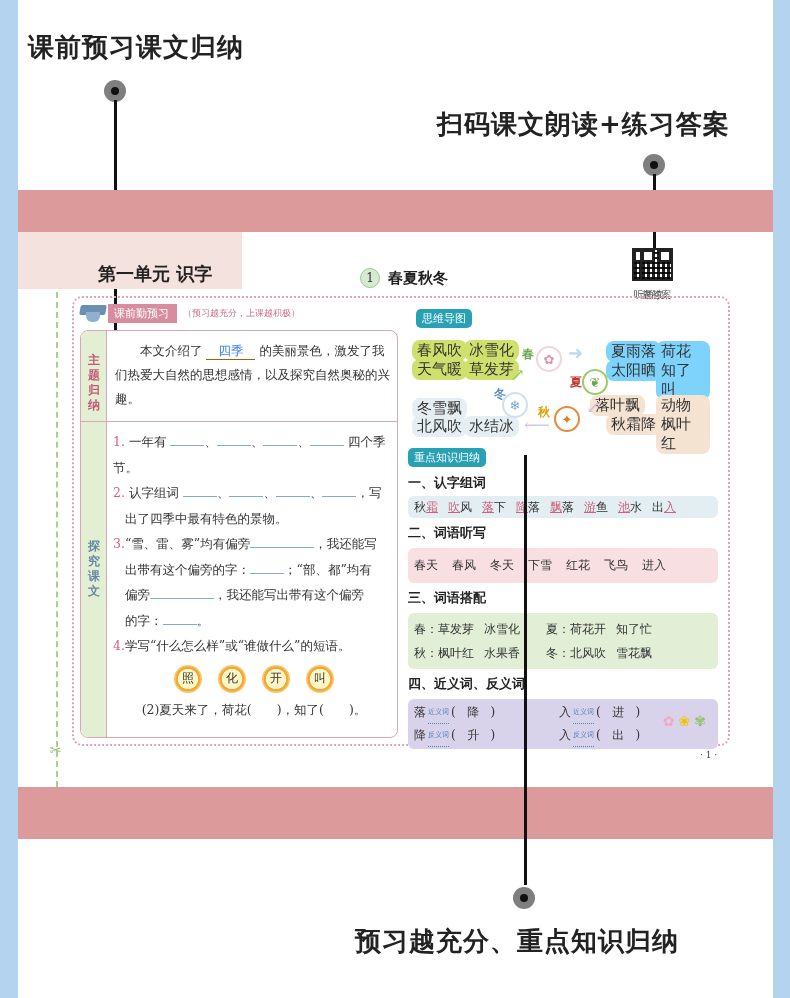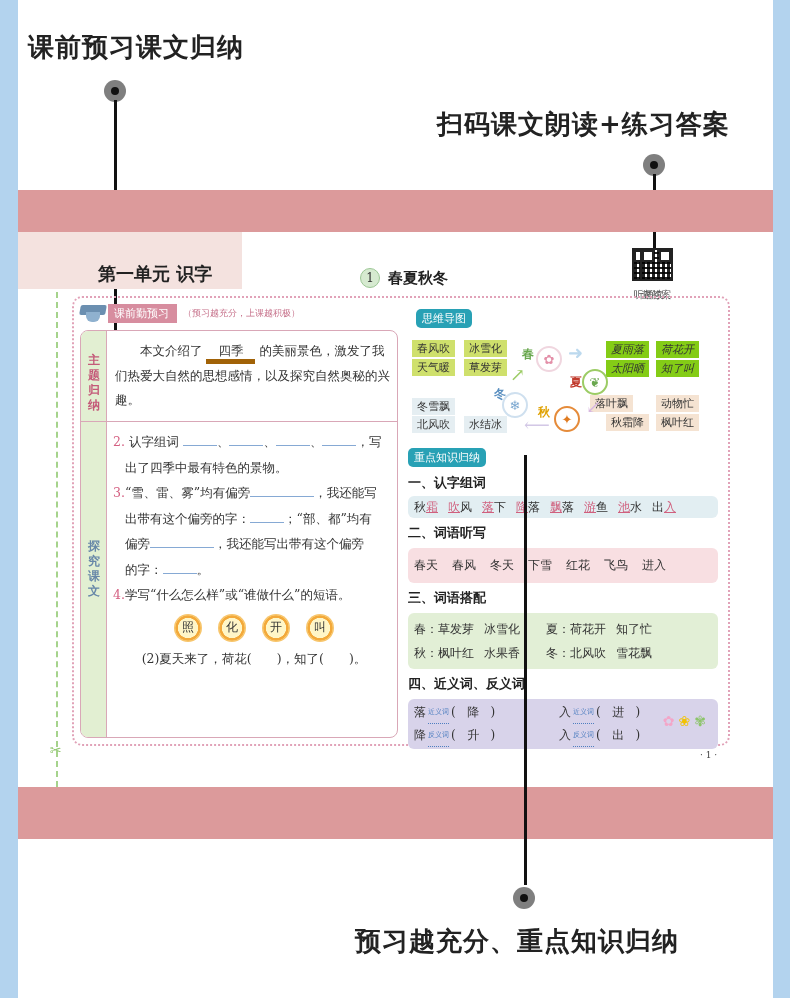--- a/index.html
+++ b/index.html
@@ -51,40 +51,40 @@
   .pre-tag { background: #d78d9f; color: #fff; font-size: 11px; padding: 2px 8px 2px 6px; font-family: "DejaVu Serif", serif; }
   .pre-note { font-size: 9px; color: #c7738c; margin-left: 6px; font-family: "DejaVu Serif", serif; }
 
   .left-box { position: absolute; left: 80px; top: 330px; width: 318px; height: 408px; border: 1.5px solid #d9a7b7; border-radius: 8px; overflow: hidden; }
   .left-side { position: absolute; left: 0; top: 0; width: 26px; height: 100%; background: #e2efd2; border-right: 1px solid #d9a7b7; }
   .side-label { position: absolute; left: 0; width: 26px; text-align: center; font-size: 12px; line-height: 15px; color: #c45a79; font-weight: bold; }
   .side-label-1 { top: 22px; }
   .side-label-2 { top: 208px; color: #6787a8; }
   .sec-divider { position: absolute; left: 0; right: 0; top: 90px; border-top: 1.5px solid #d9a7b7; }
   .summary { position: absolute; left: 34px; top: 8px; width: 278px; font-family: "DejaVu Serif", serif; font-size: 12.5px; line-height: 24px; color: #333; text-indent: 2em; }
-  .fill { display: inline-block; color: #404040; border-bottom: 5px solid #a16207; padding: 0 12px; text-indent: 0; line-height: 16px; }
+  .fill { display: inline-block; color: #3b82f6; border-bottom: 1px solid #a16207; padding: 0 12px; text-indent: 0; line-height: 16px; }
 
   .explore { position: absolute; left: 32px; top: 98px; width: 282px; font-family: "DejaVu Serif", serif; font-size: 12.5px; color: #333; }
   .explore p { line-height: 25.5px; }
   .qnum { color: #d45f81; }
   .blank { display: inline-block; border-bottom: 1px solid #86a9d4; width: 34px; height: 12px; }
   .blank-xw { width: 64px; }
   .indent { padding-left: 12px; }
   .flowers { display: flex; justify-content: center; gap: 16px; margin: 6px 0 4px; }
   .flower { width: 28px; height: 28px; border-radius: 50%; background: radial-gradient(circle, #fff6c7 0 50%, #f3a93a 52% 62%, #f7c56b 64%); display: flex; align-items: center; justify-content: center; font-size: 12px; color: #333; }
   .sentence { text-align: center; line-height: 25px; }
 
   .badge { position: absolute; background: #28a1b5; color: #fff; font-size: 11px; padding: 2px 6px; border-radius: 5px; font-family: "DejaVu Serif", serif; }
   .badge-map { left: 408px; top: 309px; margin-left: 8px; }
   .badge-key { left: 408px; top: 448px; }
 
   .map { position: absolute; left: 408px; top: 336px; width: 302px; height: 100px; font-family: "DejaVu Serif", serif; }
-  .chip { position: absolute; font-size: 11px; padding: 1px 5px; border-radius: 0; color: #333; }
+  .chip { position: absolute; font-size: 15px; padding: 1px 5px; border-radius: 8px; color: #333; }
   .chip-spring { background: #cfe06c; }
-  .chip-summer { background: #84cc16; font-style: italic; }
+  .chip-summer { background: #7dd3fc; }
   .chip-autumn { background: #f5e3d2; }
   .chip-winter { background: #e5eef2; }
   .season-icon { position: absolute; width: 26px; height: 26px; border-radius: 50%; border: 2px solid; display: flex; align-items: center; justify-content: center; font-size: 13px; background: #fff; }
   .season-label { position: absolute; font-size: 12px; font-weight: bold; }
   .arrow { position: absolute; font-size: 18px; }
 
   .key { position: absolute; left: 408px; top: 472px; width: 310px; }
   .key-h { font-size: 13px; font-weight: bold; color: #222; line-height: 22px; }
   .key-row { border-radius: 6px; font-family: "DejaVu Serif", serif; font-size: 12px; color: #333; padding: 0 6px; display: flex; gap: 10px; }
   .row-blue { background: #e2eef2; height: 22px; align-items: center; margin: 2px 0 4px; }
@@ -151,20 +151,26 @@
   <div class="side-label side-label-2">探<br>究<br>课<br>文</div>
 
   <div class="summary">
     <span>本文介绍了</span>
     <span class="fill">四季</span>
     <span>的美丽景色，激发了我们热爱大自然的思想感情，以及探究自然奥秘的兴趣。</span>
   </div>
 
   <div class="explore">
     <p>
+      <span class="qnum">1.</span>
+      <span>一年有</span>
+      <span class="blank"></span>、<span class="blank"></span>、<span class="blank"></span>、<span class="blank"></span>
+      <span>四个季节。</span>
+    </p>
+    <p>
       <span class="qnum">2.</span>
       <span>认字组词</span>
       <span class="blank"></span>、<span class="blank"></span>、<span class="blank"></span>、<span class="blank"></span><span>，写</span>
     </p>
     <p class="indent">出了四季中最有特色的景物。</p>
     <p>
       <span class="qnum">3.</span><span>“雪、雷、雾”均有偏旁</span><span class="blank blank-xw"></span><span>，我还能写</span>
     </p>
     <p class="indent">
       <span>出带有这个偏旁的字：</span><span class="blank"></span><span>；“部、都”均有</span>

